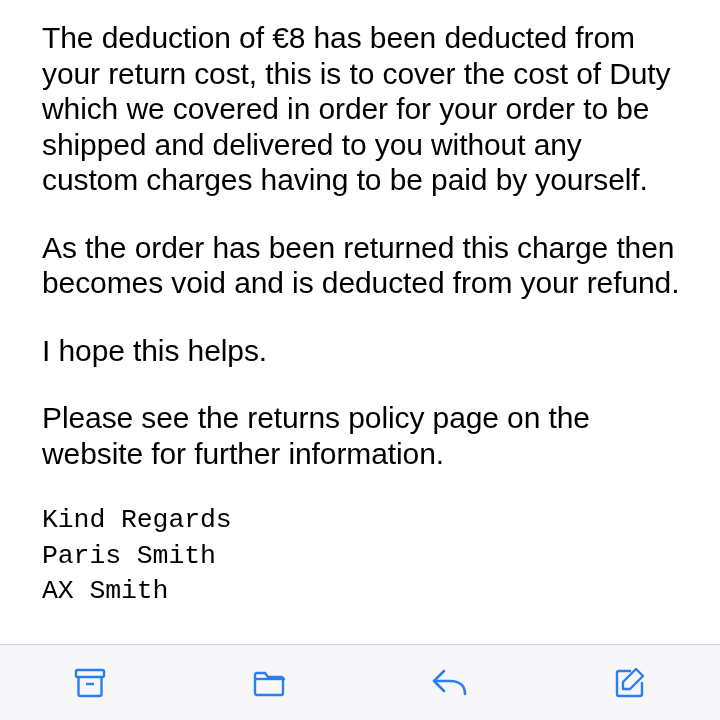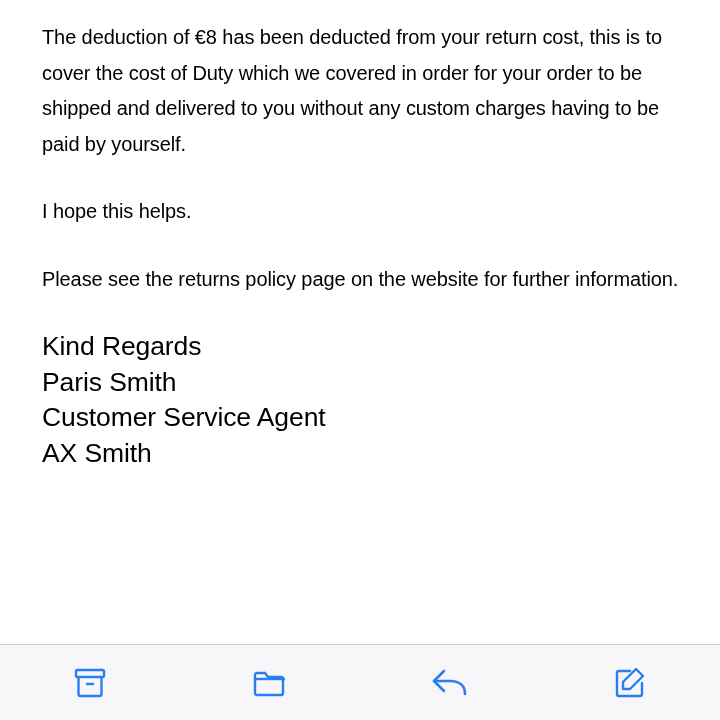--- a/index.html
+++ b/index.html
@@ -26,34 +26,35 @@
     left: 0;
     top: 0;
     right: 0;
     bottom: 76px;
     padding: 20px 40px 0 42px;
     box-sizing: border-box;
     overflow: hidden;
   }
 
   .para {
-    font-size: 20px;
+    font-size: 30px;
     line-height: 35.5px;
     color: #000000;
     letter-spacing: -0.1px;
     margin: 0 0 32px 0;
     white-space: pre-wrap;
   }
 
   .sig-line {
     font-size: 26.5px;
     line-height: 35.5px;
     color: #000000;
     letter-spacing: -0.1px;
     white-space: pre-wrap;
+    font-family: Liberation Mono, monospace;
   }
 
   #toolbar {
     position: absolute;
     left: 0;
     right: 0;
     bottom: 0;
     height: 76px;
     background: #f7f7f9;
     border-top: 1px solid #d4d4d8;
@@ -80,27 +81,27 @@
   }
 </style>
 </head>
 <body>
 
 <div id="screen">
 
   <div id="message-body">
 
     <p class="para">The deduction of €8 has been deducted from your return cost, this is to cover the cost of Duty which we covered in order for your order to be shipped and delivered to you without any custom charges having to be paid by yourself.</p>
+    <p class="para">As the order has been returned this charge then becomes void and is deducted from your refund.</p>
     <p class="para">I hope this helps.</p>
     <p class="para">Please see the returns policy page on the website for further information.</p>
 
     <div>
       <div class="sig-line">Kind Regards</div>
       <div class="sig-line">Paris Smith</div>
-      <div class="sig-line">Customer Service Agent</div>
       <div class="sig-line">AX Smith</div>
     </div>
 
   </div>
 
   <div id="toolbar">
 
     <button class="tool-btn">
       <span>
         <svg width="44" height="44" viewBox="0 0 44 44" fill="none" stroke="#2a7ef0" stroke-width="2.4">

